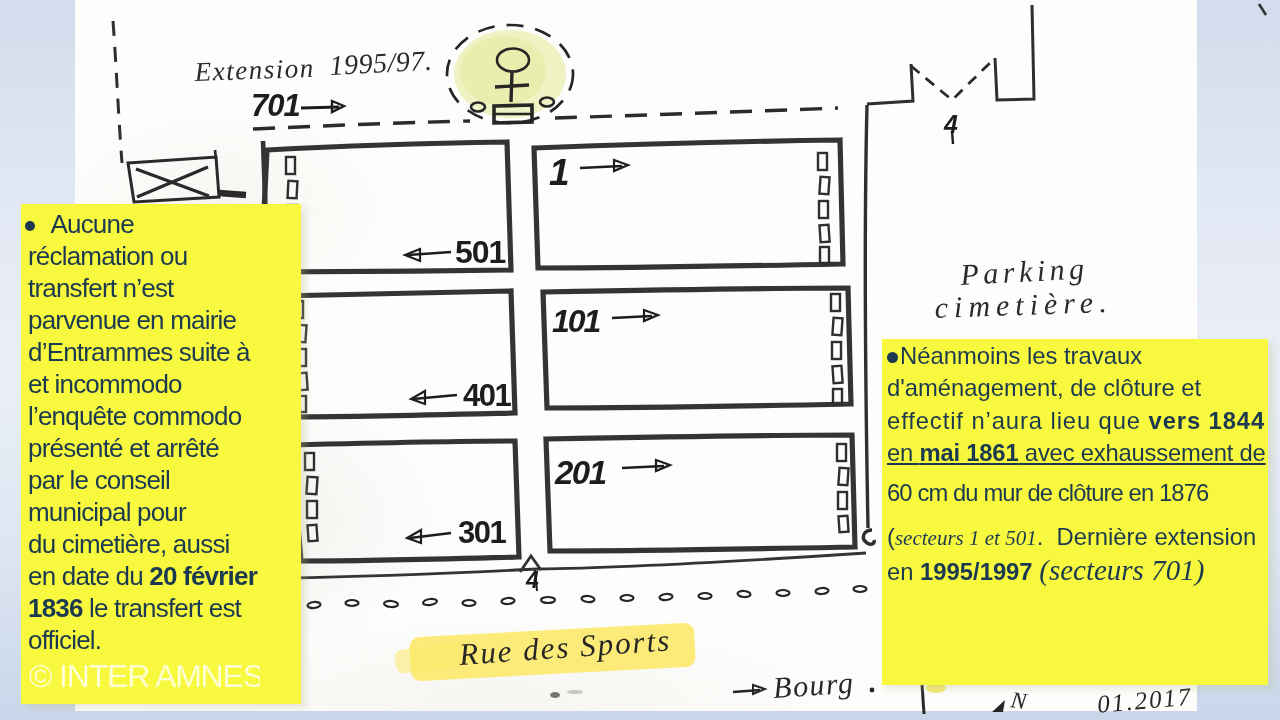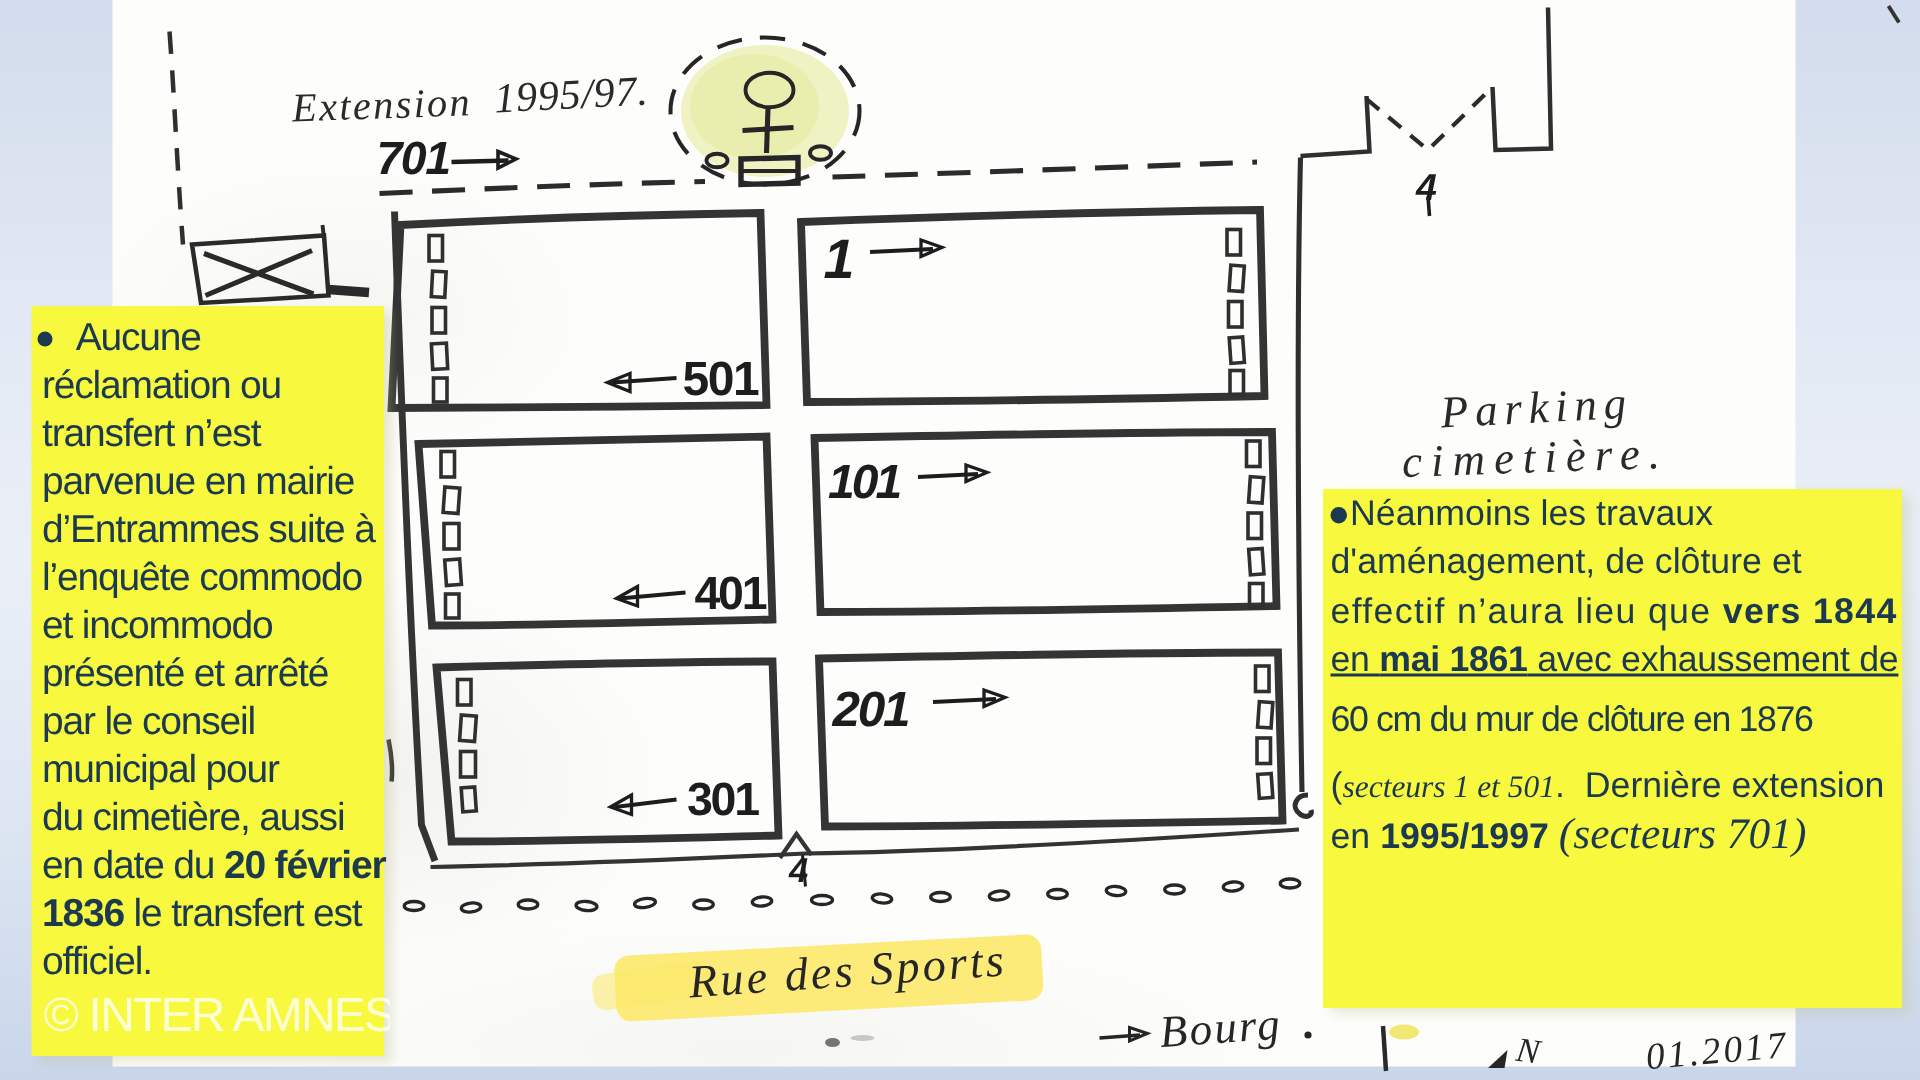--- a/index.html
+++ b/index.html
@@ -272,43 +272,43 @@
   <g>
     <ellipse cx="555" cy="695" rx="5" ry="3" fill="#555550" opacity="0.8"></ellipse>
     <ellipse cx="575" cy="692" rx="8" ry="2" fill="#999990" opacity="0.5"></ellipse>
   </g>
 
   <g>
     <ellipse cx="936" cy="688" rx="10" ry="5" fill="#efe558" opacity="0.85"></ellipse>
   </g>
 </svg>
 
-<div class="note" id="leftnote" style="left:21px;top:204px;width:235px;height:500px;
+<div class="note" id="leftnote" style="left:21px;top:204px;width:280px;height:500px;
      font-size:26px;box-shadow:5px 4px 6px rgba(190,190,135,0.3);">
   <div style="position:absolute;left:7px;top:4px;line-height:32px;letter-spacing:-0.8px;">
     <div class="ln"><span style="display:inline-block;width:10px;height:10px;border-radius:50%;background:#1b3a50;margin:0 9px 2px -3px;"></span>&nbsp;Aucune</div>
     <div class="ln">réclamation ou</div>
     <div class="ln">transfert n’est</div>
     <div class="ln">parvenue en mairie</div>
     <div class="ln">d’Entrammes suite à</div>
+    <div class="ln">et incommodo</div>
     <div class="ln">l’enquête commodo</div>
-    <div class="ln">et incommodo</div>
     <div class="ln">présenté et arrêté</div>
     <div class="ln">par le conseil</div>
     <div class="ln">municipal pour</div>
     <div class="ln">du cimetière, aussi</div>
     <div class="ln">en date du <b>20 février</b></div>
     <div class="ln"><b>1836</b> le transfert est</div>
     <div class="ln">officiel.</div>
   </div>
 </div>
 
 <div class="wm">© INTER AMNES</div>
 
-<div class="note" id="rightnote" style="left:882px;top:326px;width:386px;height:346px;
+<div class="note" id="rightnote" style="left:882px;top:339px;width:386px;height:346px;
      font-size:23.8px;box-shadow:5px 4px 7px rgba(190,190,135,0.3);">
   <div style="position:absolute;left:5px;top:1px;line-height:32.4px;letter-spacing:0px;">
     <div class="ln"><span style="display:inline-block;width:11px;height:11px;border-radius:50%;background:#1b3a50;margin:0 2px 1px 0;"></span>Néanmoins les travaux</div>
     <div class="ln">d'aménagement, de clôture et</div>
     <div class="ln" style="letter-spacing:0.9px;">effectif n’aura lieu que <b>vers 1844</b></div>
     <div class="ln" style="letter-spacing:-0.2px;text-decoration:underline;">en <b>mai 1861</b> avec exhaussement de</div>
     <div class="ln" style="margin-top:7px;letter-spacing:-0.9px;">60 cm du mur de clôture en 1876</div>
     <div class="ln" style="margin-top:12px;">(<span class="ser" style="font-size:21px;">secteurs 1 et 501</span>.&nbsp; Dernière extension</div>
     <div class="ln">en <b>1995/1997</b> <span class="ser" style="font-size:29px;">(secteurs 701)</span></div>
   </div>

